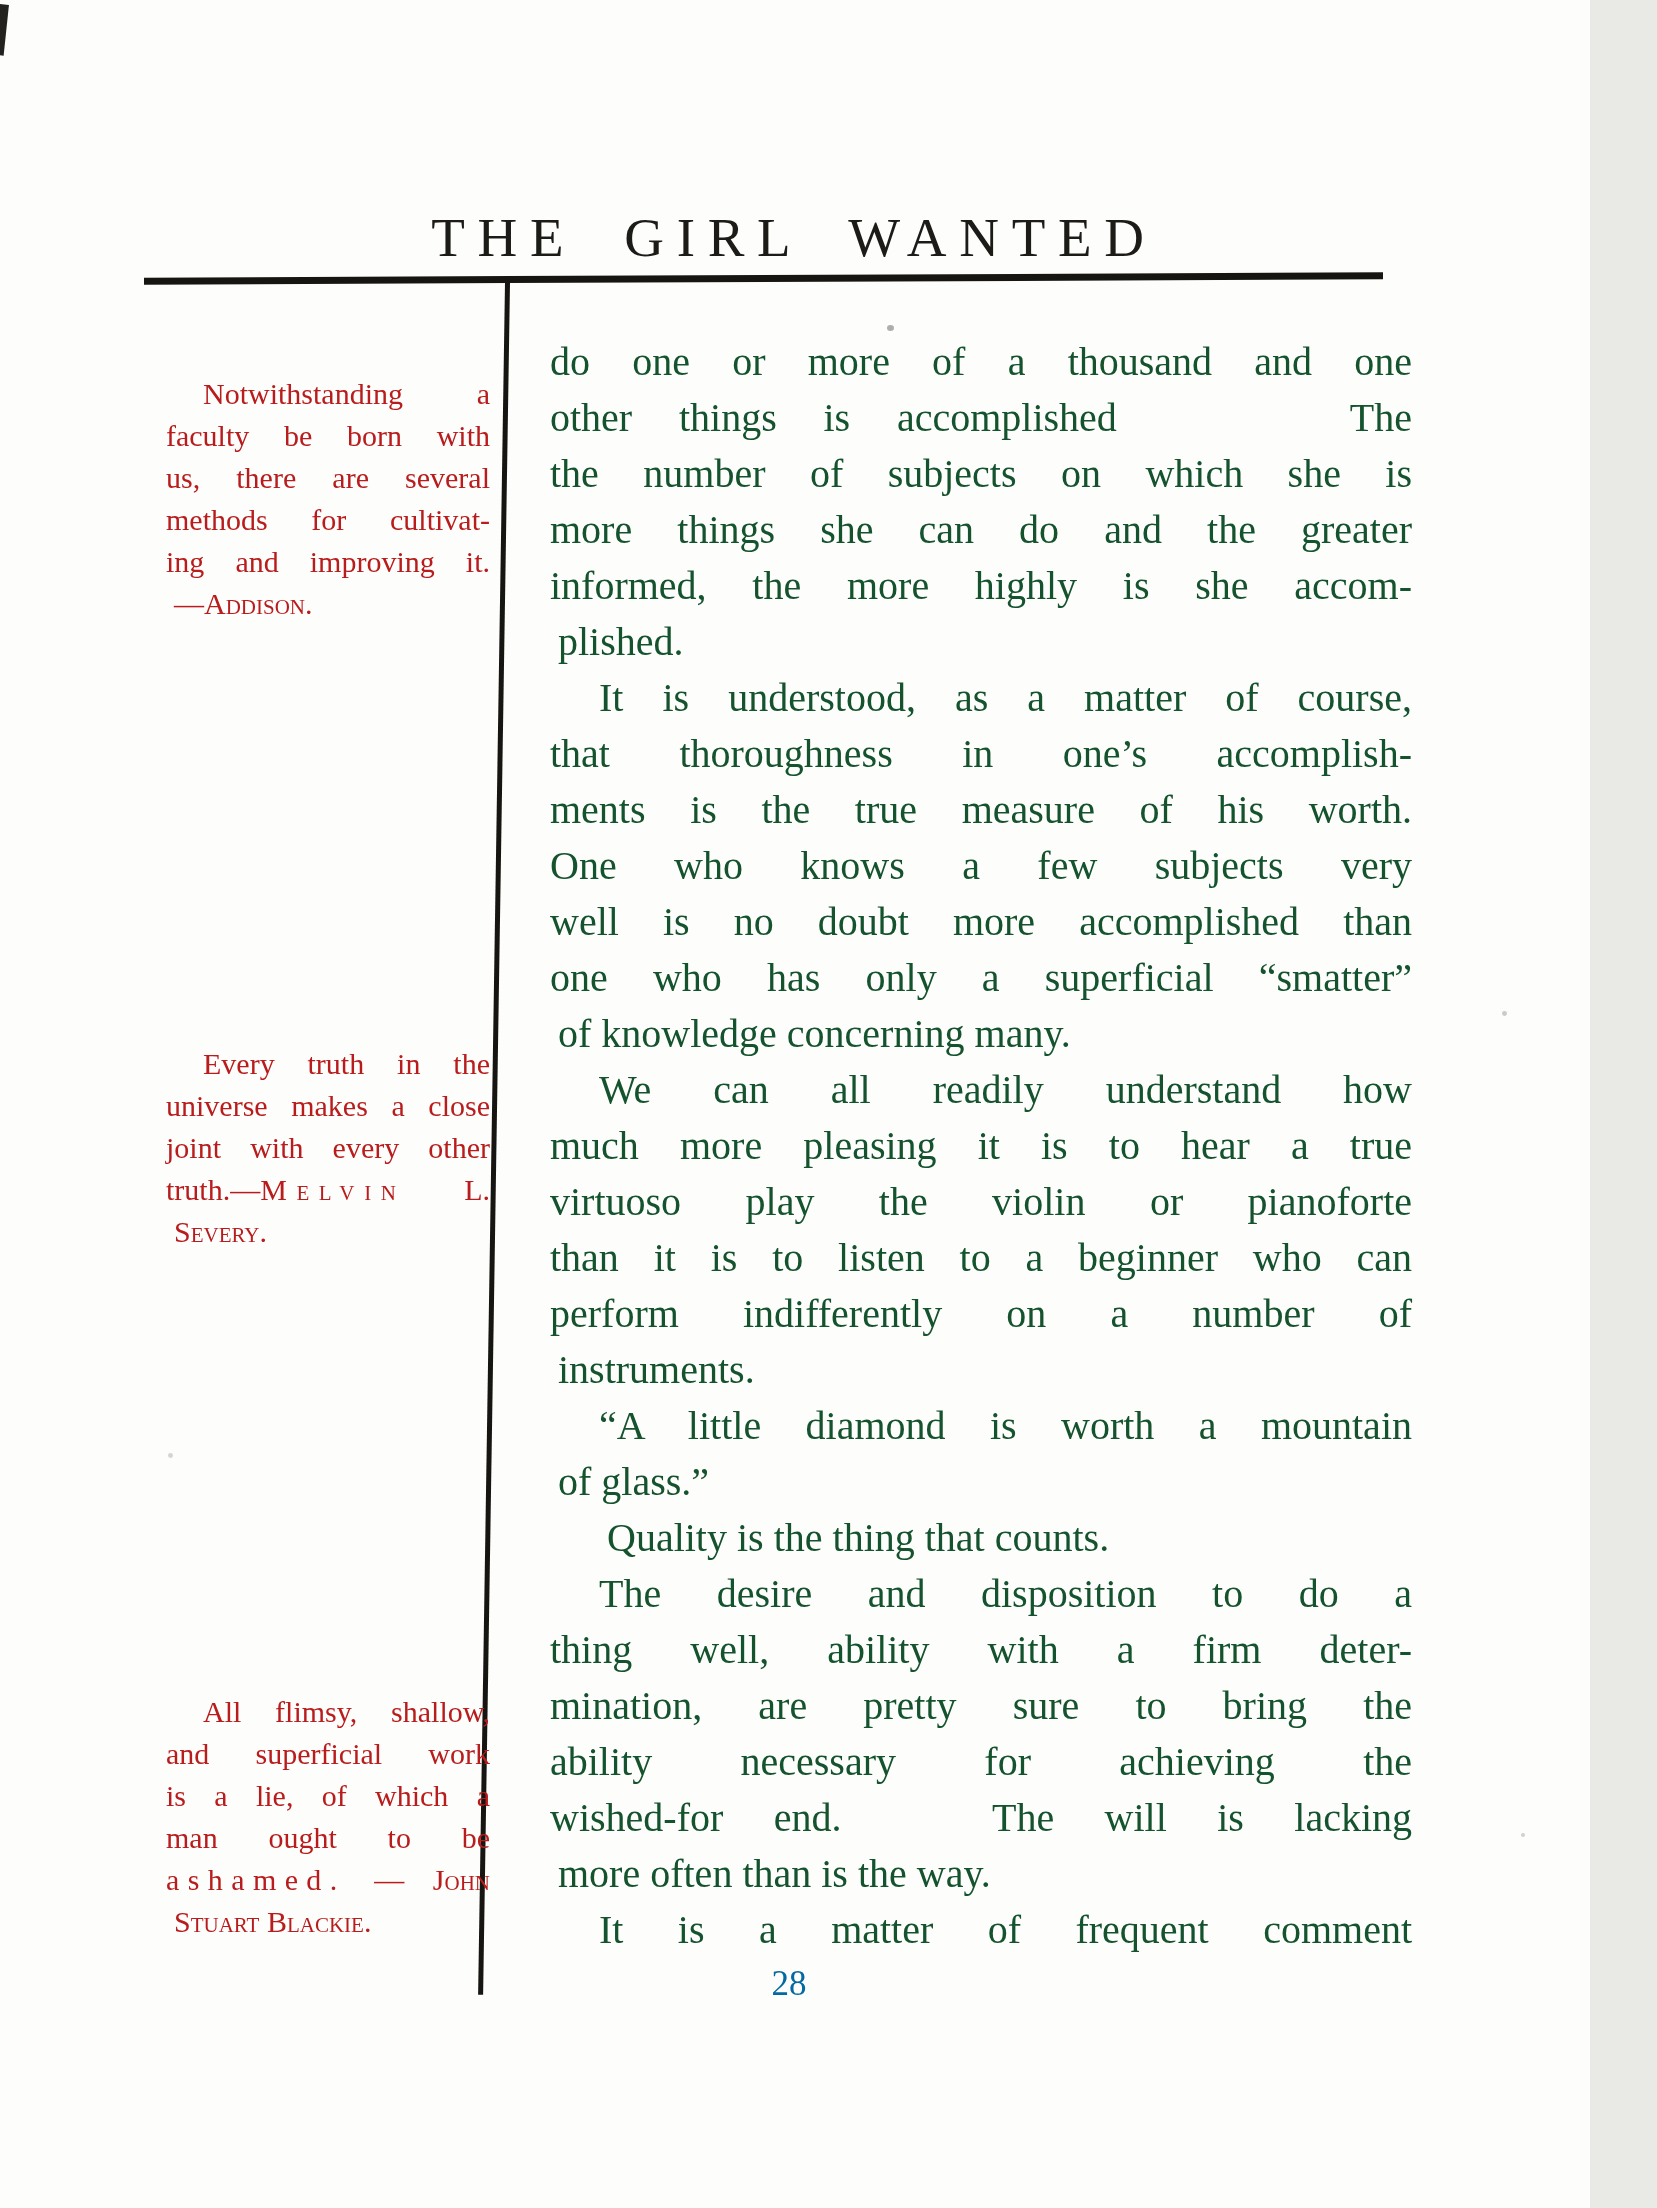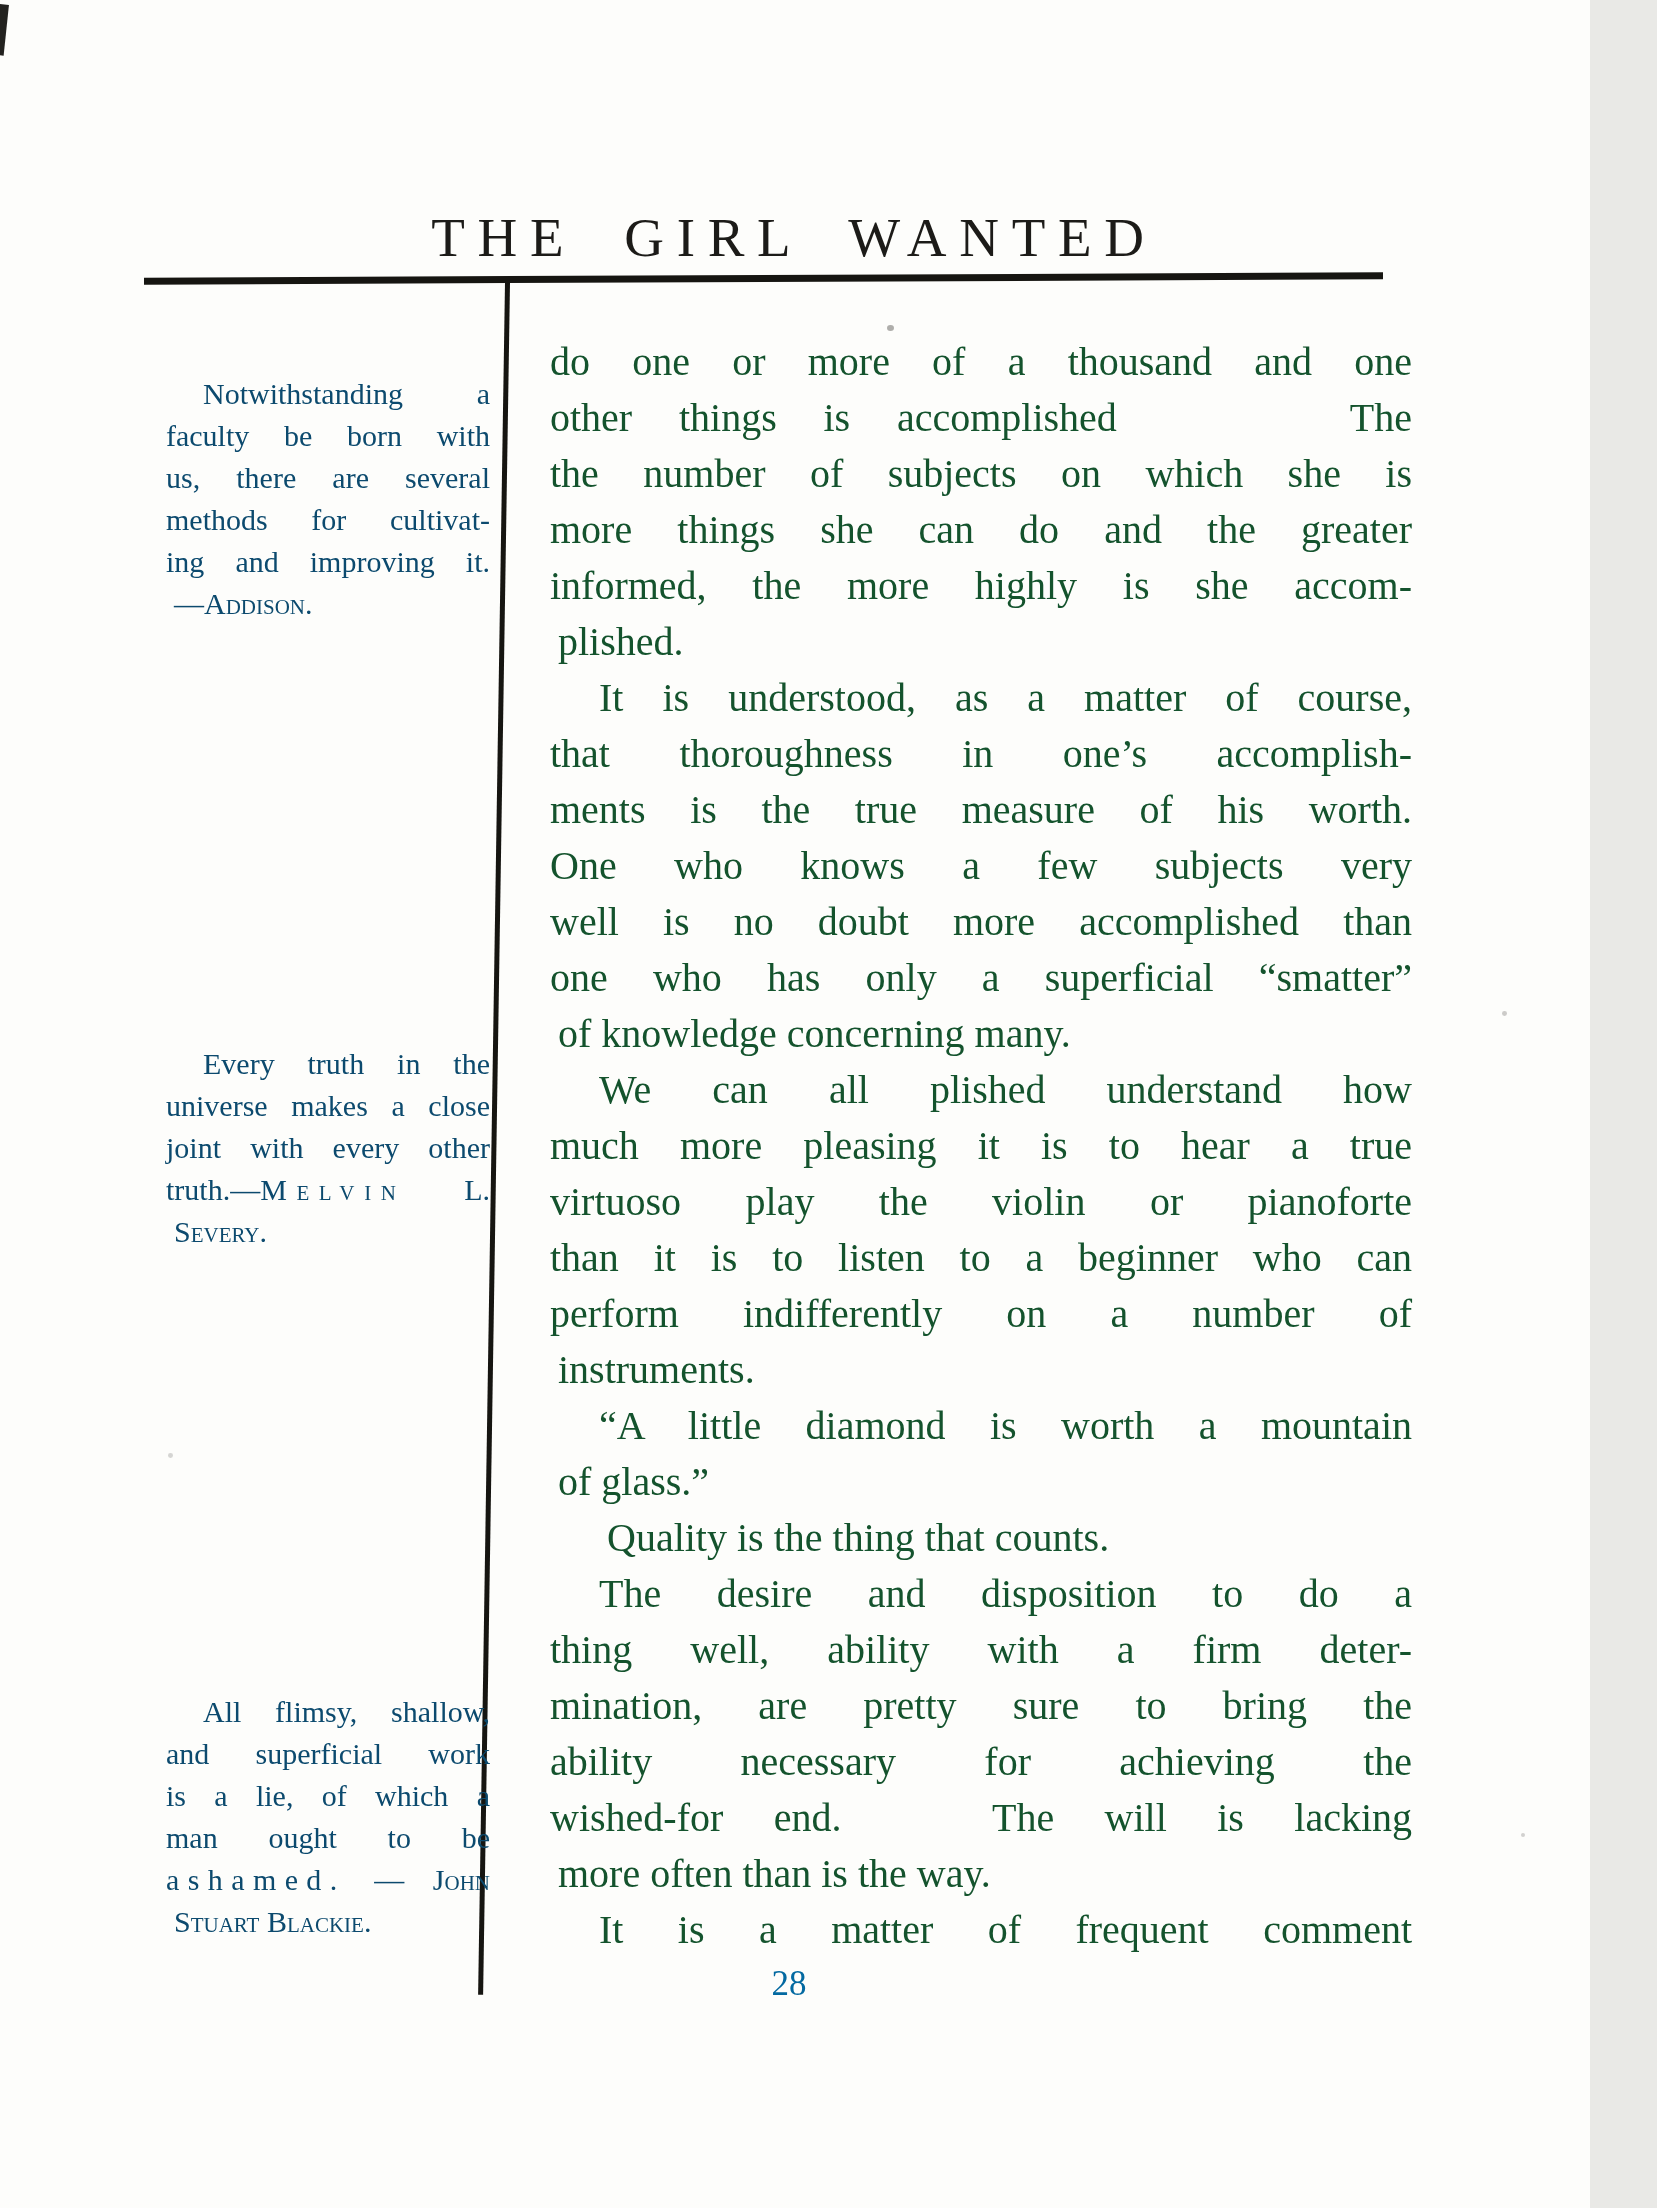--- a/index.html
+++ b/index.html
@@ -26,21 +26,21 @@
     background:#161511; transform:rotate(-0.25deg);
   }
   .vrule {
     position:absolute; left:505px; top:283px; width:4.9px; height:1712px;
     background:#161511; transform:rotate(0.9deg); transform-origin:top center;
   }
 
   
   .quote {
     position:absolute; left:166px; width:324px;
-    font-size:30px; line-height:42px; color:#0c4a6e;
+    font-size:30px; line-height:42px; color:#b91c1c;
   }
   .q1 { top:373px; }
   .q2 { top:1043px; }
   .q3 { top:1691px; }
   .quote .line.indent { text-indent:37px; }
 
   
   .main {
     position:absolute; left:550px; top:334px; width:862px;
     font-size:40px; line-height:56px; color:#14532d;
@@ -109,21 +109,21 @@
       <div class="line"><span>more things she can do and the greater</span></div>
       <div class="line"><span>informed, the more highly is she accom-</span></div>
       <div class="line last"><span>plished.</span></div>
       <div class="line indent"><span>It is understood, as a matter of course,</span></div>
       <div class="line"><span>that thoroughness in one’s accomplish-</span></div>
       <div class="line"><span>ments is the true measure of his worth.</span></div>
       <div class="line"><span>One who knows a few subjects very</span></div>
       <div class="line"><span>well is no doubt more accomplished than</span></div>
       <div class="line"><span>one who has only a superficial “smatter”</span></div>
       <div class="line last"><span>of knowledge concerning many.</span></div>
-      <div class="line indent"><span>We can all plished understand how</span></div>
+      <div class="line indent"><span>We can all readily understand how</span></div>
       <div class="line"><span>much more pleasing it is to hear a true</span></div>
       <div class="line"><span>virtuoso play the violin or pianoforte</span></div>
       <div class="line"><span>than it is to listen to a beginner who can</span></div>
       <div class="line"><span>perform indifferently on a number of</span></div>
       <div class="line last"><span>instruments.</span></div>
       <div class="line indent"><span>“A little diamond is worth a mountain</span></div>
       <div class="line last"><span>of glass.”</span></div>
       <div class="line indent last"><span>Quality is the thing that counts.</span></div>
       <div class="line indent"><span>The desire and disposition to do a</span></div>
       <div class="line"><span>thing well, ability with a firm deter-</span></div>

